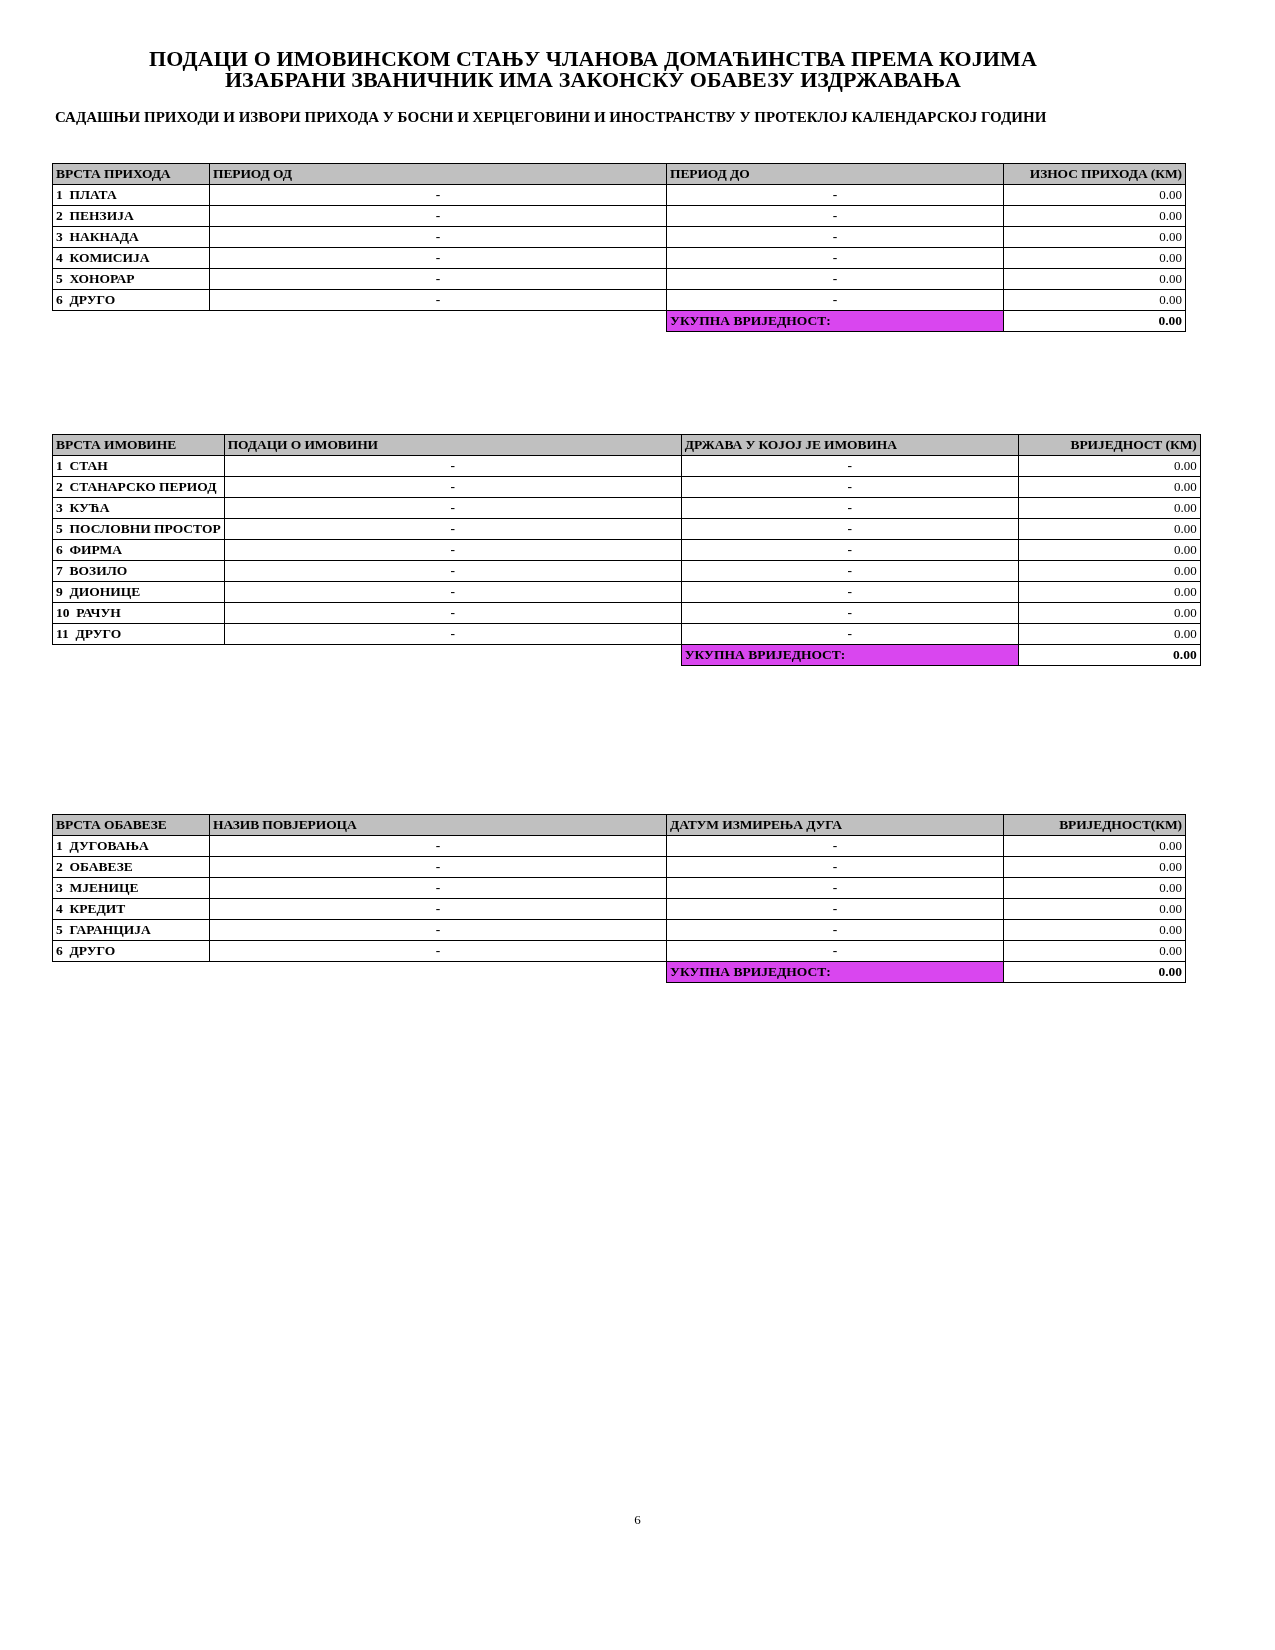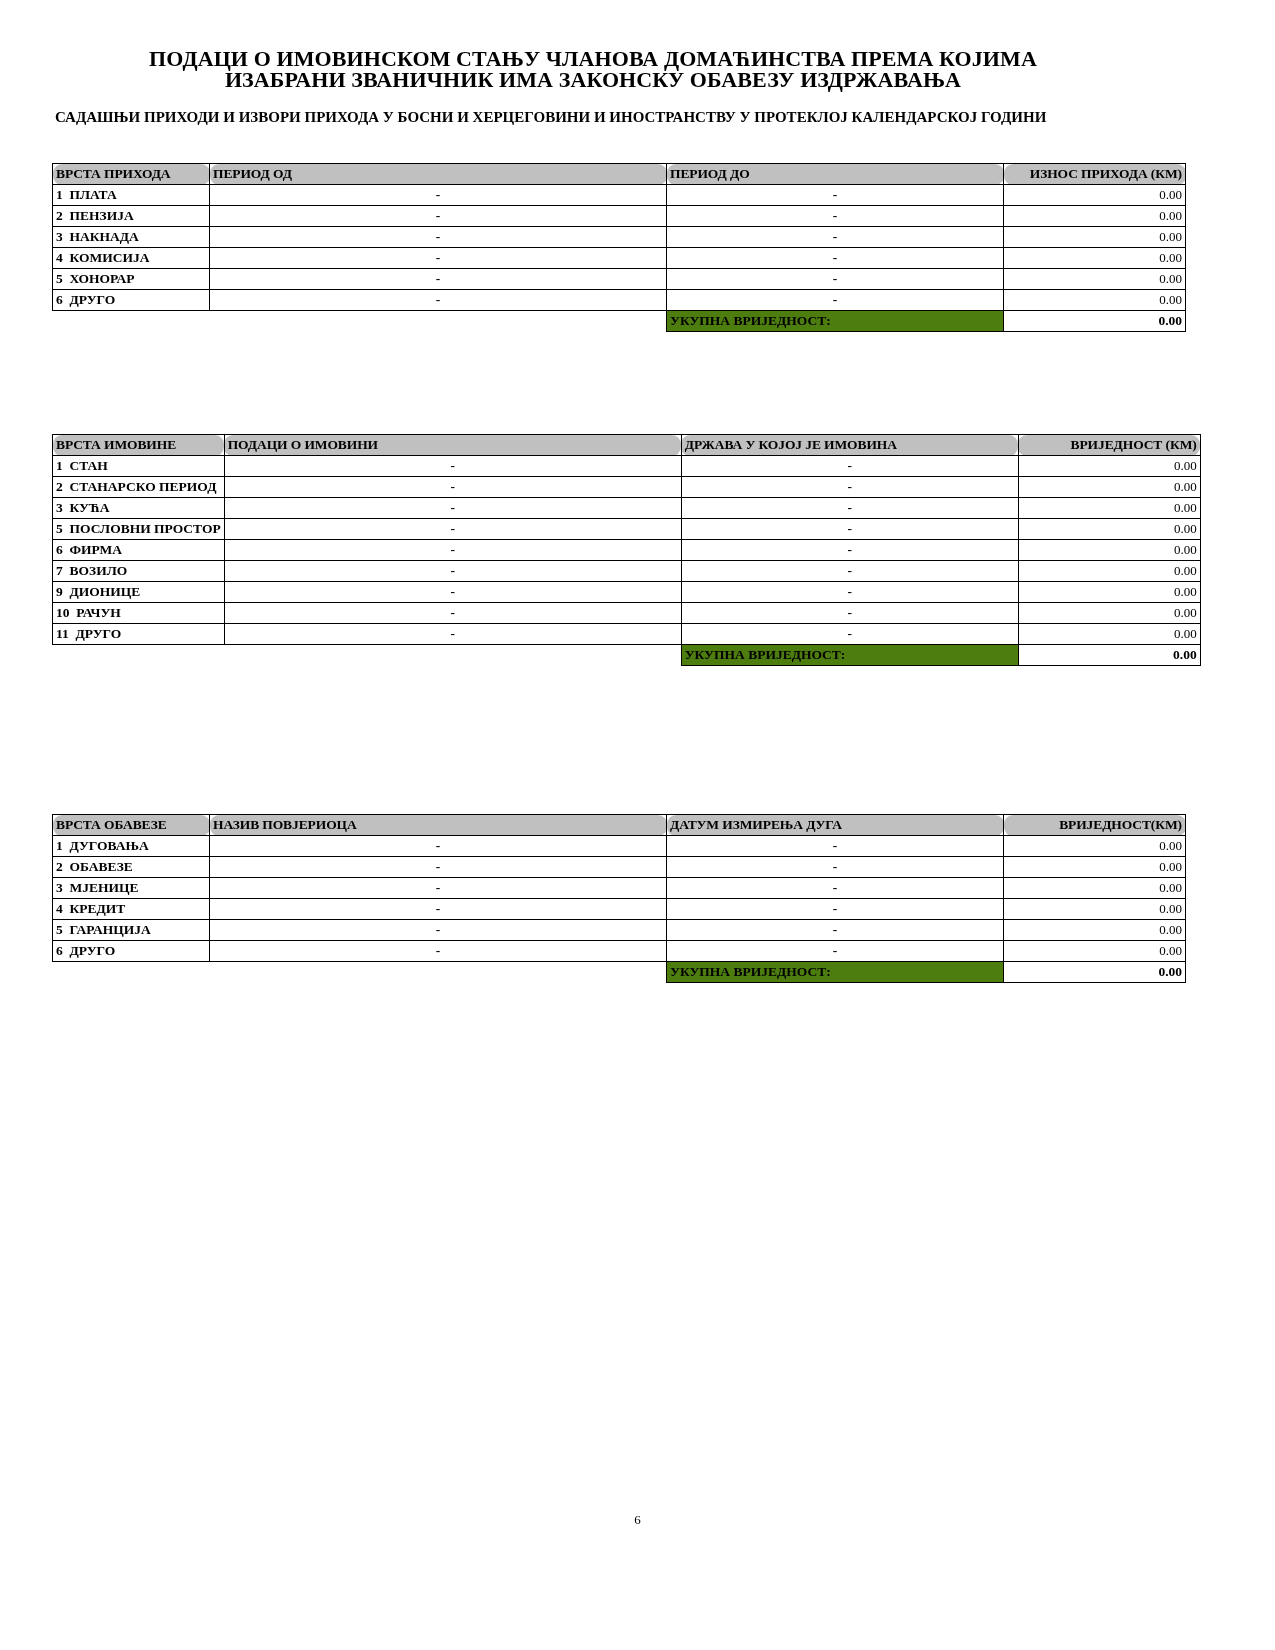--- a/index.html
+++ b/index.html
@@ -59,31 +59,30 @@
     padding: 0 3px;
     vertical-align: middle;
     overflow: hidden;
     white-space: nowrap;
   }
   .hdr td {
     background: #c0c0c0;
     font-size: 13.5px;
     font-weight: bold;
     letter-spacing: -0.1px;
-    border-radius: 9px;
   }
   .c-type   { width: 150px; }
   .c-mid1   { width: 450px; }
   .c-mid2   { width: 330px; }
   .c-val    { width: 175px; }
 
   .cell-dash { text-align: center; font-weight: bold; }
   .cell-num  { text-align: right; font-weight: normal; font-size: 13px; padding-right: 5px; }
   .total-label {
-    background: #4d7c0f;
+    background: #d946ef;
     text-align: left;
     font-weight: bold;
   }
   .total-value {
     text-align: right;
     font-weight: bold;
     padding-right: 5px;
   }
   .noborder { border: none !important; background: transparent !important; }
 

